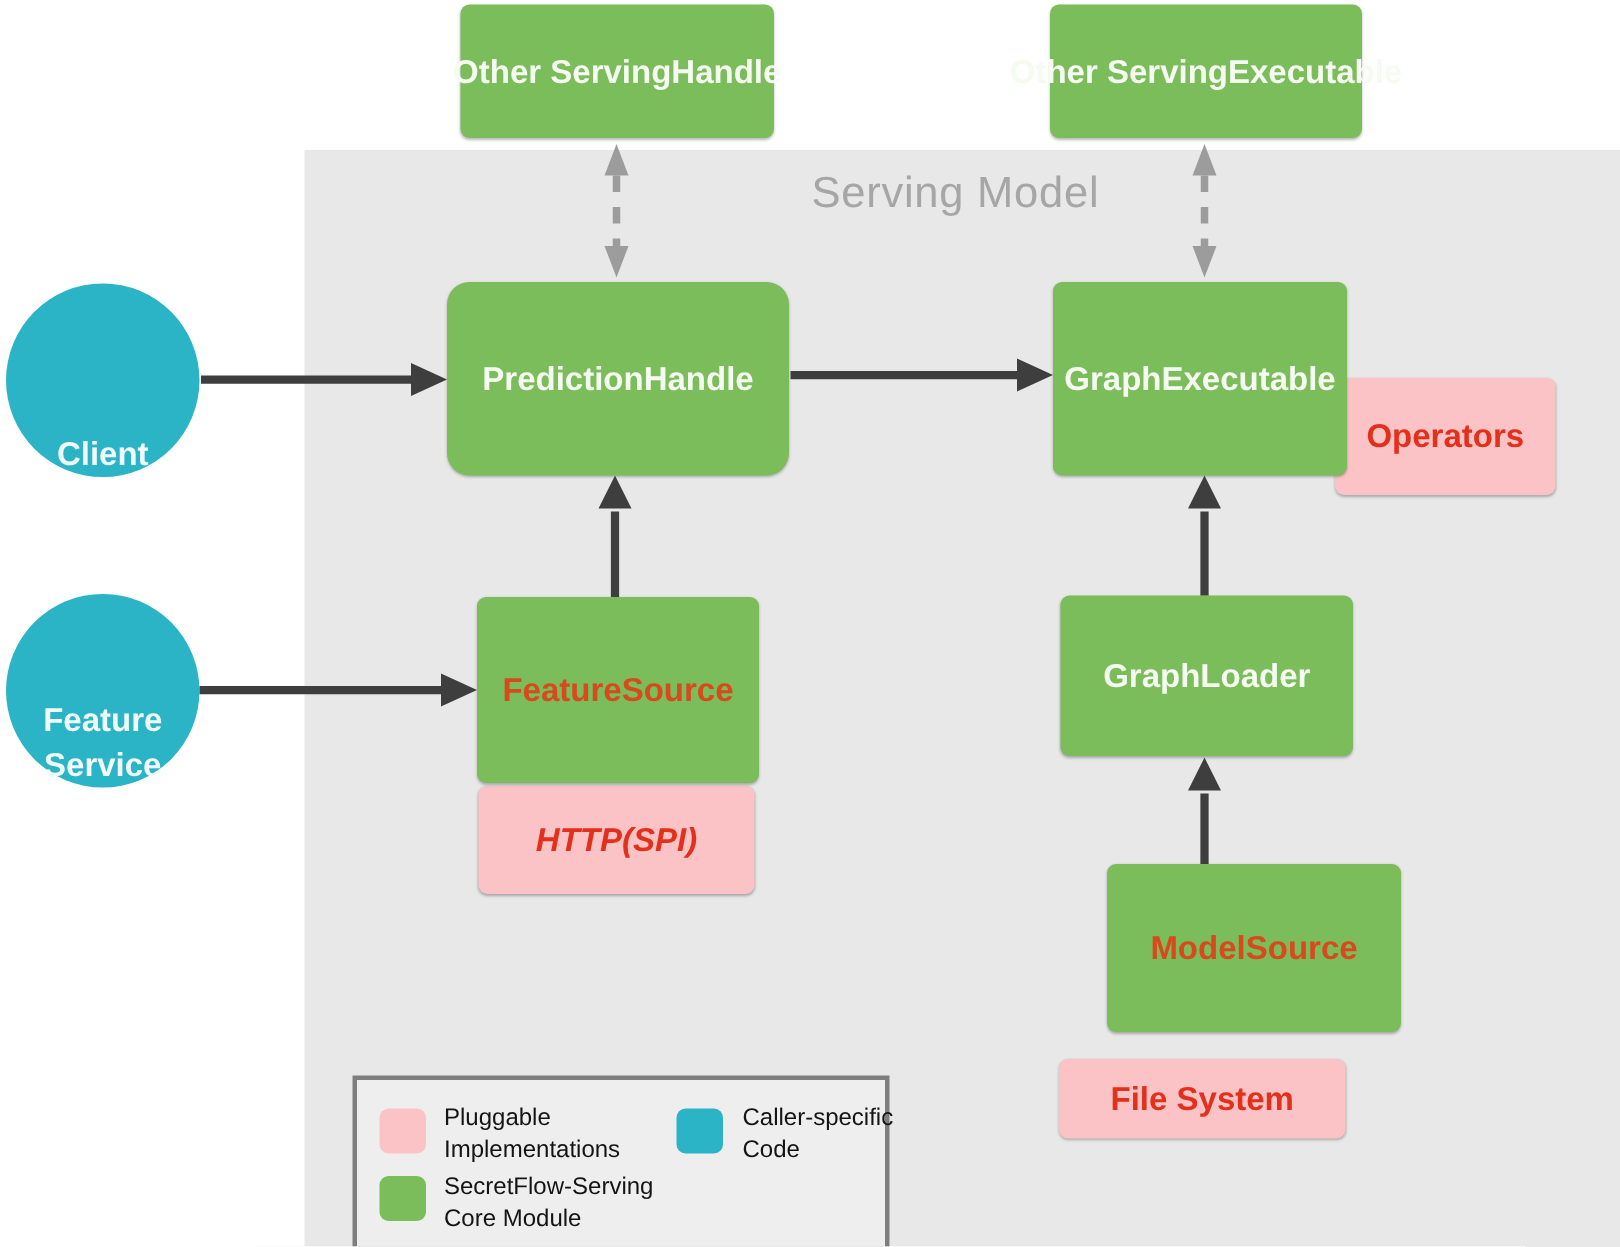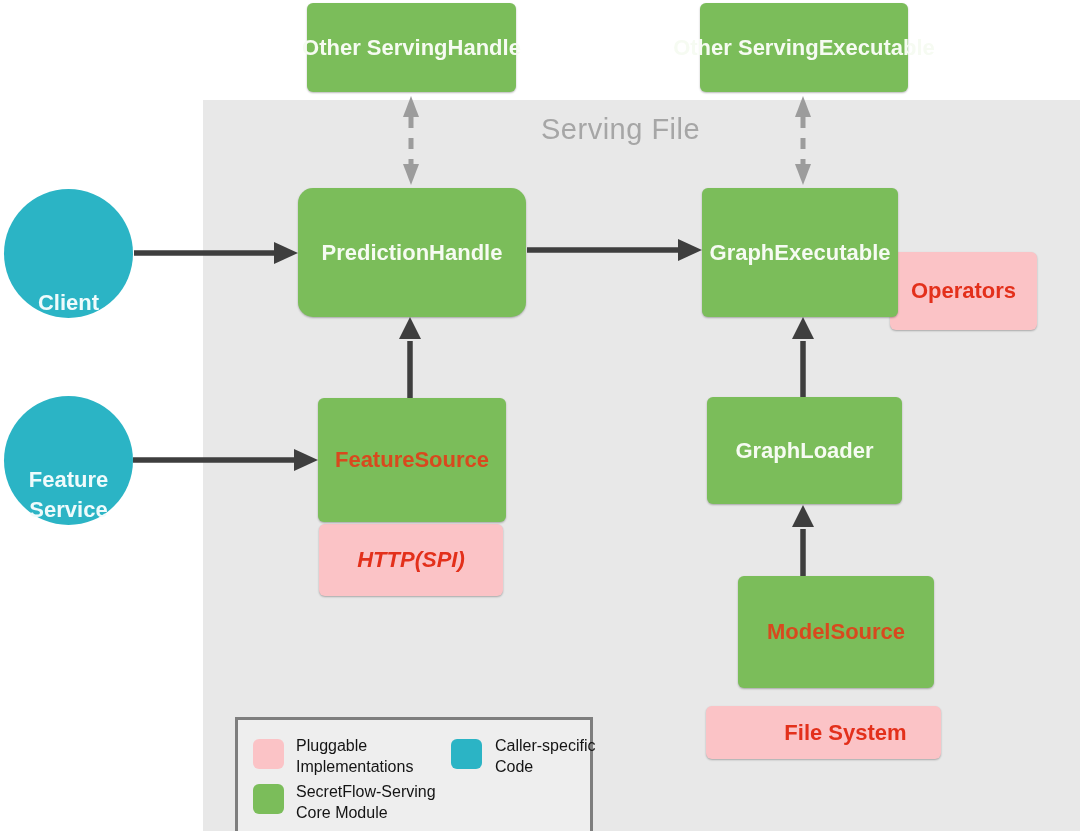--- a/index.html
+++ b/index.html
@@ -85,21 +85,21 @@
     color: #141414;
     white-space: nowrap;
   }
 </style>
 </head>
 <body>
 
 <div class="canvas">
 
   <div class="core-bg"></div>
-  <div class="core-title">Serving File</div>
+  <div class="core-title">Serving Model</div>
 
   <div class="node green" style="left:307px; top:3px; width:209px; height:89px;">
     <span class="line">Other Serving</span>
     <span class="line">Handle</span>
   </div>
   <div class="node green" style="left:700px; top:3px; width:208px; height:89px;">
     <span class="line">Other Serving</span>
     <span class="line">Executable</span>
   </div>
 
@@ -132,21 +132,21 @@
   </div>
 
   <div class="node green ontop" style="left:707px; top:397px; width:195px; height:107px;">
     <span class="line">Graph</span>
     <span class="line">Loader</span>
   </div>
   <div class="node green red-text ontop" style="left:706px; top:576px; width:196px; height:112px;margin-left:32px;">
     <span class="line">Model</span>
     <span class="line">Source</span>
   </div>
-  <div class="node pink" style="left:706px; top:706px; width:191px; height:53px;padding-left:44px;">
+  <div class="node pink" style="left:706px; top:706px; width:191px; height:53px;">
     <span class="line">File System</span>
   </div>
 
   <div class="legend">
     <span class="swatch sw-pink" style="left:15px; top:19px;"></span>
     <span class="label" style="left:58px; top:15px;">
       <span>Pluggable</span><br>
       <span>Implementations</span>
     </span>
     <span class="swatch sw-teal" style="left:213px; top:19px;"></span>

